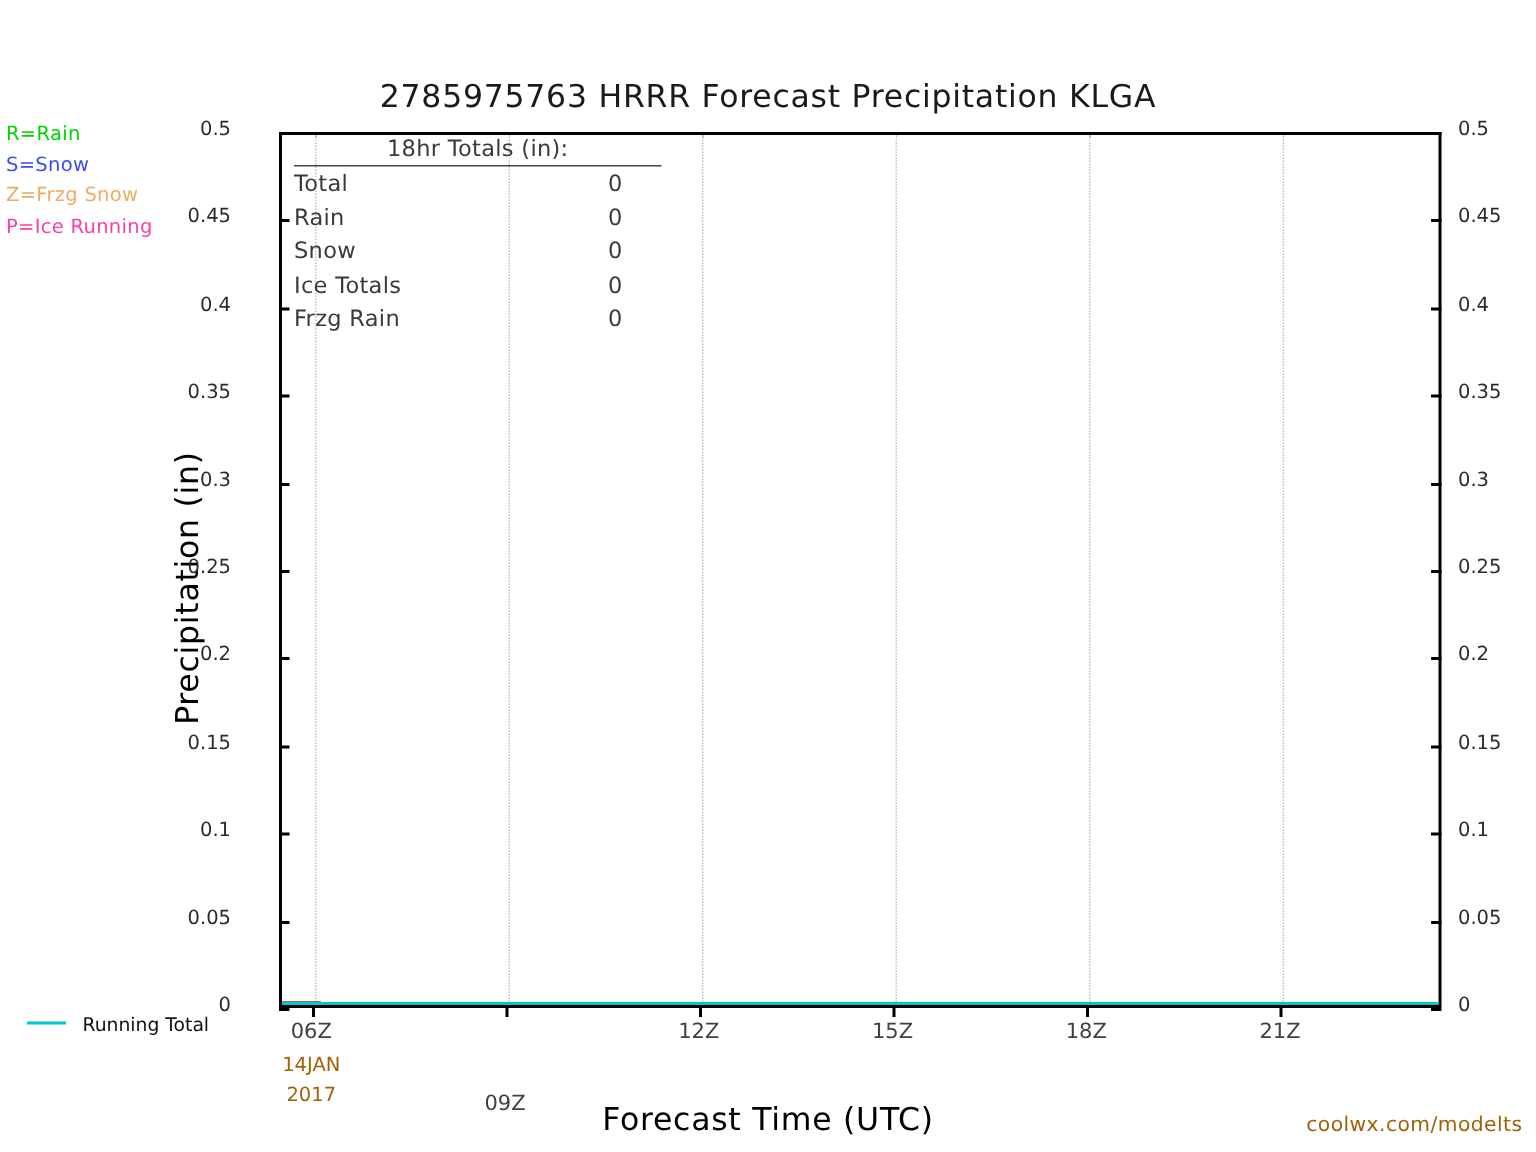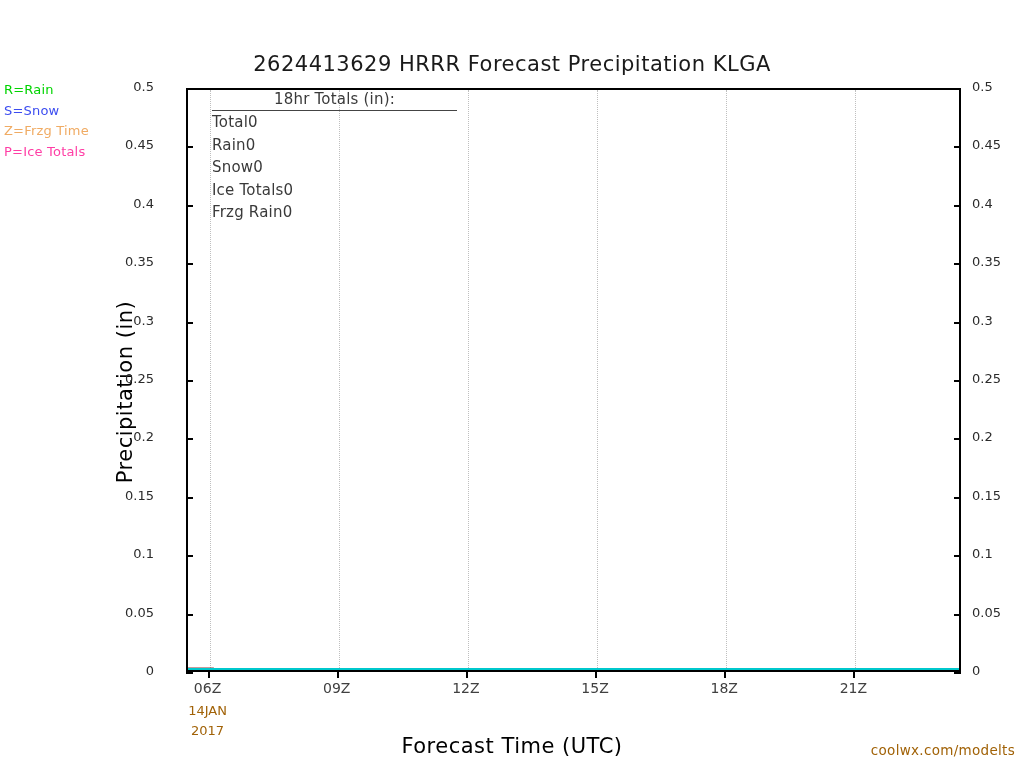--- a/index.html
+++ b/index.html
@@ -121,35 +121,36 @@
     text-align: center;
     font-size: 21px;
     letter-spacing: 0.5px;
     transform: rotate(-90deg);
     transform-origin: 50% 50%;
   }
 
   
   #totals-box {
     position: absolute;
-    left: 212px;
+    left: 196px;
     top: 90px;
     width: 245px;
     font-size: 15px;
     color: #3a3a3a;
     letter-spacing: 0.2px;
   }
   #totals-header {
     text-align: center;
     padding-bottom: 2px;
     border-bottom: 1px solid #444;
     font-size: 15px;
   }
   .totals-row {
     display: flex;
+    justify-content: space-between;
     line-height: 22.6px;
   }
   .totals-row .tlabel { white-space: nowrap; }
   .totals-row .tvalue { padding-right: 26px; }
 
   
   #series-legend {
     position: absolute;
     left: 14px;
     top: 668px;
@@ -182,27 +183,27 @@
     right: 9px;
     top: 742px;
     font-size: 13.5px;
     color: #a16207;
     letter-spacing: 0.3px;
   }
 </style>
 </head>
 <body>
 
-<div id="chart-title">2624413629 HRRR Forecast Precipitation KLGA</div>
+<div id="chart-title">2785975763 HRRR Forecast Precipitation KLGA</div>
 
 <div id="ptype-legend">
   <div style="color: rgb(0, 212, 0);">R=Rain</div>
   <div style="color: rgb(59, 76, 240);">S=Snow</div>
-  <div style="color: rgb(240, 171, 99);">Z=Frzg Time</div>
-  <div style="color: rgb(255, 62, 165);">P=Ice Totals</div>
+  <div style="color: rgb(240, 171, 99);">Z=Frzg Snow</div>
+  <div style="color: rgb(255, 62, 165);">P=Ice Running</div>
 </div>
 
 <div id="plot-frame">
   <div id="grid-layer">
       <div class="vgrid" style="left: 21.5278px;"></div>
       <div class="vgrid" style="left: 150.694px;"></div>
       <div class="vgrid" style="left: 279.861px;"></div>
       <div class="vgrid" style="left: 409.028px;"></div>
       <div class="vgrid" style="left: 538.194px;"></div>
       <div class="vgrid" style="left: 667.361px;"></div>
@@ -234,20 +235,24 @@
     <span class="tlabel">Ice Totals</span>
     <span class="tvalue">0</span>
   </div>
   <div class="totals-row">
     <span class="tlabel">Frzg Rain</span>
     <span class="tvalue">0</span>
   </div>
 </div>
 
 <div id="series-legend">
+  <div class="legend-entry">
+    <span class="legend-swatch-line" style="border-top-color: rgb(0, 200, 205);"></span>
+    <span>Running Total</span>
+  </div>
 </div>
 
 <div id="watermark">coolwx.com/modelts</div>
 
 <div class="ytick-left" style="top: 663px; width: 170px; left: 0px; padding-right: 16px; box-sizing: border-box;">0</div>
 <div class="ytick-right" style="top: 663px; left: 972px;">0</div>
 <div class="tickmark-l" style="top: 672px;"></div>
 <div class="tickmark-r" style="top: 672px;"></div>
 <div class="ytick-left" style="top: 604.6px; width: 170px; left: 0px; padding-right: 16px; box-sizing: border-box;">0.05</div>
 <div class="ytick-right" style="top: 604.6px; left: 972px;">0.05</div>
@@ -285,21 +290,21 @@
 <div class="ytick-right" style="top: 137.4px; left: 972px;">0.45</div>
 <div class="tickmark-l" style="top: 146.4px;"></div>
 <div class="tickmark-r" style="top: 146.4px;"></div>
 <div class="ytick-left" style="top: 79px; width: 170px; left: 0px; padding-right: 16px; box-sizing: border-box;">0.5</div>
 <div class="ytick-right" style="top: 79px; left: 972px;">0.5</div>
 <div class="tickmark-l" style="top: 88px;"></div>
 <div class="tickmark-r" style="top: 88px;"></div>
 <div class="xtick-mark" style="left: 207.528px;"></div>
 <div class="xtick-label" style="left: 207.528px;">06Z</div>
 <div class="xtick-mark" style="left: 336.694px;"></div>
-<div class="xtick-label" style="left: 336.694px;">09Z</div>
+<div class="xtick-label" style="left: 336.694px; margin-top: 48px;">09Z</div>
 <div class="xtick-mark" style="left: 465.861px;"></div>
 <div class="xtick-label" style="left: 465.861px;">12Z</div>
 <div class="xtick-mark" style="left: 595.028px;"></div>
 <div class="xtick-label" style="left: 595.028px;">15Z</div>
 <div class="xtick-mark" style="left: 724.194px;"></div>
 <div class="xtick-label" style="left: 724.194px;">18Z</div>
 <div class="xtick-mark" style="left: 853.361px;"></div>
 <div class="xtick-label" style="left: 853.361px;">21Z</div>
 <div class="xdate-line" style="left: 207.528px; top: 703px;">14JAN</div>
 <div class="xdate-line" style="left: 207.528px; top: 723px;">2017</div>

